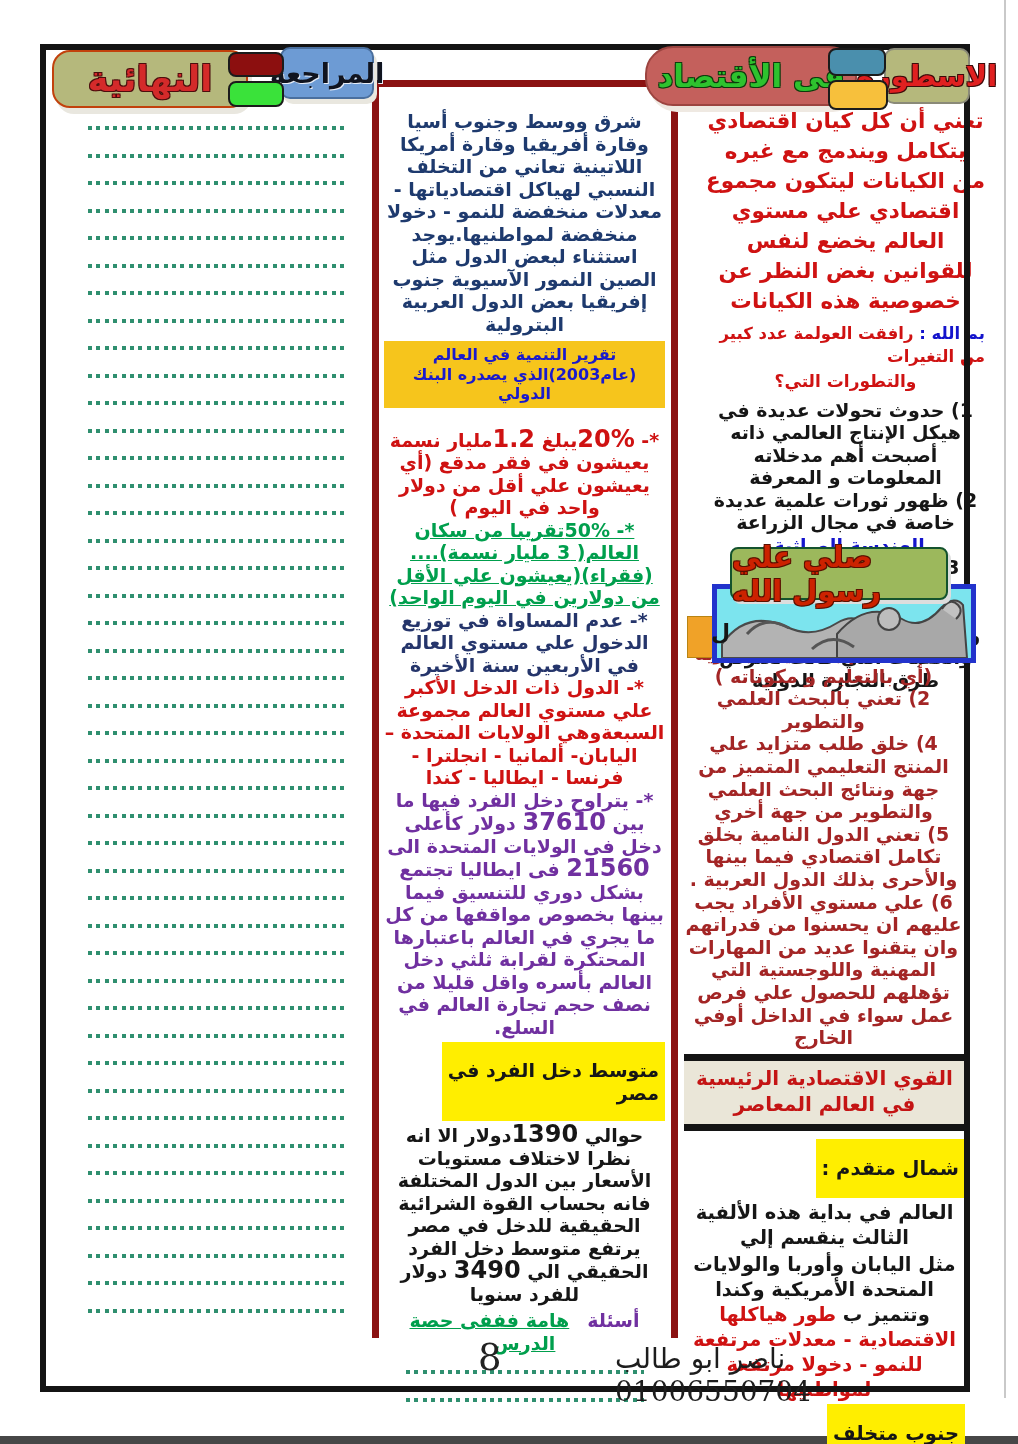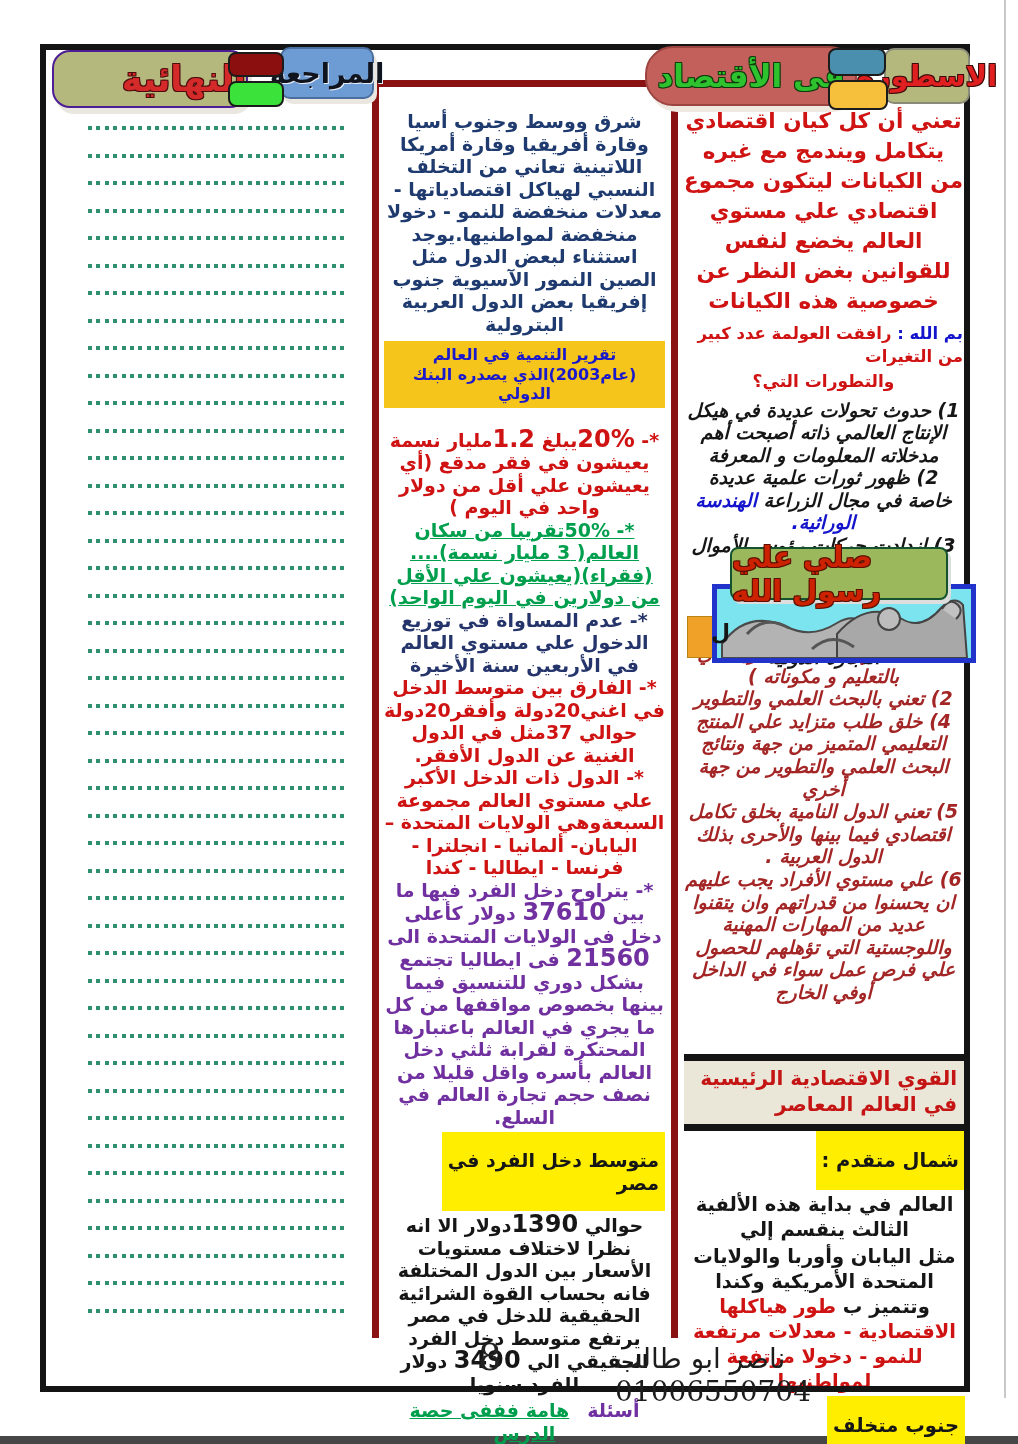--- a/index.html
+++ b/index.html
@@ -13,23 +13,23 @@
     position:relative; background:#ffffff; overflow:hidden;
     font-family:"DejaVu Sans", sans-serif; font-weight:bold;
   }
   .scan-right-line{position:absolute; left:1004px; top:0; width:2px; height:1398px; background:#c9c9c9;}
   .scan-bottom-strip{position:absolute; left:0; top:1436px; width:1018px; height:8px; background:#474747;}
   .page-frame{position:absolute; left:40px; top:44px; width:930px; height:1348px; border:6px solid #141414; z-index:2; pointer-events:none;}
 
   
   .pill{position:absolute; z-index:10; display:flex; align-items:center; justify-content:center;}
   .pill-final{left:52px; top:50px; width:196px; height:58px; background:var(--pill-olive);
-    border:2px solid #4c1d95; border-radius:18px; box-shadow:4px 6px 0 #e9e7df;
+    border:2px solid #c2410c; border-radius:18px; box-shadow:4px 6px 0 #e9e7df;
     color:#d42a2a; font-size:35px; letter-spacing:1px;
-    text-shadow:1px 1px 0 #4d0d0d,-1px -1px 0 #4d0d0d,1px -1px 0 #4d0d0d,-1px 1px 0 #4d0d0d;justify-content:flex-end;}
+    text-shadow:1px 1px 0 #4d0d0d,-1px -1px 0 #4d0d0d,1px -1px 0 #4d0d0d,-1px 1px 0 #4d0d0d;}
   .badge{position:absolute; z-index:11; border:2px solid #1b1b1b; border-radius:8px;}
   .badge-darkred{left:228px; top:52px; width:56px; height:25px; background:#8c0f0f;}
   .badge-green{left:228px; top:81px; width:56px; height:26px; background:#3ae23a;}
   .pill-review{left:280px; top:47px; width:94px; height:52px; background:var(--pill-blue);
     border:2px solid #4a6f9e; border-radius:10px; box-shadow:3px 5px 0 #e9e7df;
     color:#10141f; font-size:27px;
     text-shadow:1px 1px 0 #e8eef8;}
   .pill-subject{left:645px; top:46px; width:212px; height:60px; background:var(--pill-red);
     border:2px solid #9c4440; border-radius:28px; box-shadow:4px 6px 0 #efe9e2;
     color:#2ec22e; font-size:31px;
@@ -50,21 +50,21 @@
   
   .dotline{height:4px; background:repeating-linear-gradient(to right, var(--dot-green) 0 4px, transparent 4px 8.4px);}
   .left-lines{position:absolute; left:88px; top:126px; width:258px; z-index:1;}
   .left-lines .dotline{margin-bottom:23.5px;}
   .mid-lines{margin-top:16px;}
   .mid-lines .dotline{width:238px; margin:0 auto 23.5px;}
 
   
   .col{position:absolute; direction:rtl; text-align:center; z-index:1; color:#161616;}
   .mid-col{left:384px; top:110px; width:281px; font-size:19px; line-height:22.5px;}
-  .rc-top{left:684px; top:106px; width:279px; font-size:19px; line-height:22.5px;}
+  .rc-top{left:706px; top:106px; width:279px; font-size:19px; line-height:22.5px;}
   .rc-red-list{left:684px; top:642px; width:279px; font-size:19px; line-height:22.6px; color:#a32525;}
   .rc-section{left:684px; top:1054px; width:281px; font-size:19.5px; line-height:25px;}
 
   .navy{color:#1e3a6e;}
   .navy2{color:#25356b;}
   .red{color:#cf1212;}
   .green{color:#009f4d;text-decoration:underline;}
   .purple{color:#7030a0;}
   .bluetxt{color:#1414cc;}
   .blacktxt{color:#161616;}
@@ -72,24 +72,24 @@
   .report-box{background:var(--report-highlight); color:#1a1acc; font-size:16px; line-height:19.5px;
     padding:4px 4px; margin:6px 0 20px; text-align:center;}
   .yellow-hl{background:var(--highlight-yellow); display:inline-block; text-align:right; white-space:pre-line; padding:17px 6px;}
   .mid-egypt-title{margin:4px 0 2px; text-align:right;}
   .questions-line{margin-top:4px;}
   .questions-line .purple{margin-left:18px;}
 
   .rc-def{font-size:21.5px; line-height:30px; color:#cf1212; margin-bottom:6px;}
   .rc-explain{font-size:16.5px; line-height:23px; text-align:right; margin-bottom:2px;}
   .rc-explain-sub{font-size:17px; color:#cf1212; margin-bottom:6px;}
-  .list-item{margin:0;font-style:italic;}
+  .list-item{margin:0;}
 
   .section-box{border-top:7px solid #141414; border-bottom:7px solid #141414; background:#eae6d8;
-    color:#c41414; font-size:20px; line-height:26px; text-align:right; padding:4px 8px 7px; }
+    color:#c41414; font-size:20px; line-height:26px; padding:4px 8px 7px; margin-bottom:8px;}
   .rc-section .para{margin-bottom:2px;}
 
   
   .banner{position:absolute; left:730px; top:547px; width:218px; height:53px; z-index:7;
     background:var(--banner-green); border:2px solid #14532d; border-radius:8px; box-shadow:3px 4px 0 #ddd;
     display:flex; align-items:center; justify-content:center;
     color:#cc2200; font-size:29px;
     text-shadow:1px 1px 0 #5a1000,-1px -1px 0 #5a1000,1px -1px 0 #5a1000,-1px 1px 0 #5a1000;}
   .cartoon-frame{position:absolute; left:712px; top:584px; width:264px; height:79px; z-index:6;
     border:5px solid var(--frame-blue); background:var(--cyan-bg); overflow:hidden;}
@@ -179,21 +179,20 @@
     <div class="dotline"></div>
     <div class="dotline"></div>
   </div>
 
 <div class="col mid-col">
   <div class="navy">شرق ووسط وجنوب أسيا وقارة أفريقيا وقارة أمريكا اللاتينية تعاني من التخلف النسبي لهياكل اقتصادياتها - معدلات منخفضة للنمو - دخولا منخفضة لمواطنيها.يوجد استثناء لبعض الدول مثل الصين النمور الآسيوية جنوب إفريقيا بعض الدول العربية البترولية</div>
   <div class="report-box">تقرير التنمية في العالم (عام2003)الذي يصدره البنك الدولي</div>
   <div class="red"><span>*- </span><span class="num-big">20%</span><span>يبلغ </span><span class="num-big">1.2</span><span>مليار نسمة يعيشون في فقر مدقع (أي يعيشون علي أقل من دولار واحد في اليوم )</span></div>
   <div class="green">*- 50%تقريبا من سكان العالم( 3 مليار نسمة).... (فقراء)(يعيشون علي الأقل من دولارين في اليوم الواحد)</div>
   <div class="navy2">*- عدم المساواة في توزيع الدخول علي مستوي العالم في الأربعين سنة الأخيرة</div>
-  <div class="red">*- الفارق بين متوسط الدخل في اغني20دولة وأفقر20دولة حوالي 37مثل في الدول الغنية عن الدول الأفقر.</div>
   <div class="red">*- الدول ذات الدخل الأكبر علي مستوي العالم مجموعة السبعةوهي الولايات المتحدة – اليابان- ألمانيا - انجلترا - فرنسا - ايطاليا - كندا</div>
   <div class="purple"><span>*- يتراوح دخل الفرد فيها ما بين </span><span class="num-big">37610</span><span> دولار كأعلى دخل فى الولايات المتحدة الى </span><span class="num-big">21560</span><span> فى ايطاليا تجتمع بشكل دوري للتنسيق فيما بينها بخصوص مواقفها من كل ما يجري في العالم باعتبارها المحتكرة لقرابة ثلثي دخل العالم بأسره واقل قليلا من نصف حجم تجارة العالم في السلع.</span></div>
   <div class="mid-egypt-title"><span class="yellow-hl blacktxt">متوسط دخل الفرد في
 مصر</span></div>
   <div class="blacktxt"><span>حوالي </span><span class="num-big">1390</span><span>دولار الا انه نظرا لاختلاف مستويات الأسعار بين الدول المختلفة فانه بحساب القوة الشرائية الحقيقية للدخل في مصر يرتفع متوسط دخل الفرد الحقيقي الي </span><span class="num-big">3490</span><span> دولار للفرد سنويا</span></div>
   <div class="questions-line"><span class="purple">أسئلة</span><span class="green">هامة فففى حصة الدرس</span></div>
   <div class="mid-lines">
       <div class="dotline"></div>
       <div class="dotline"></div>
     </div>

